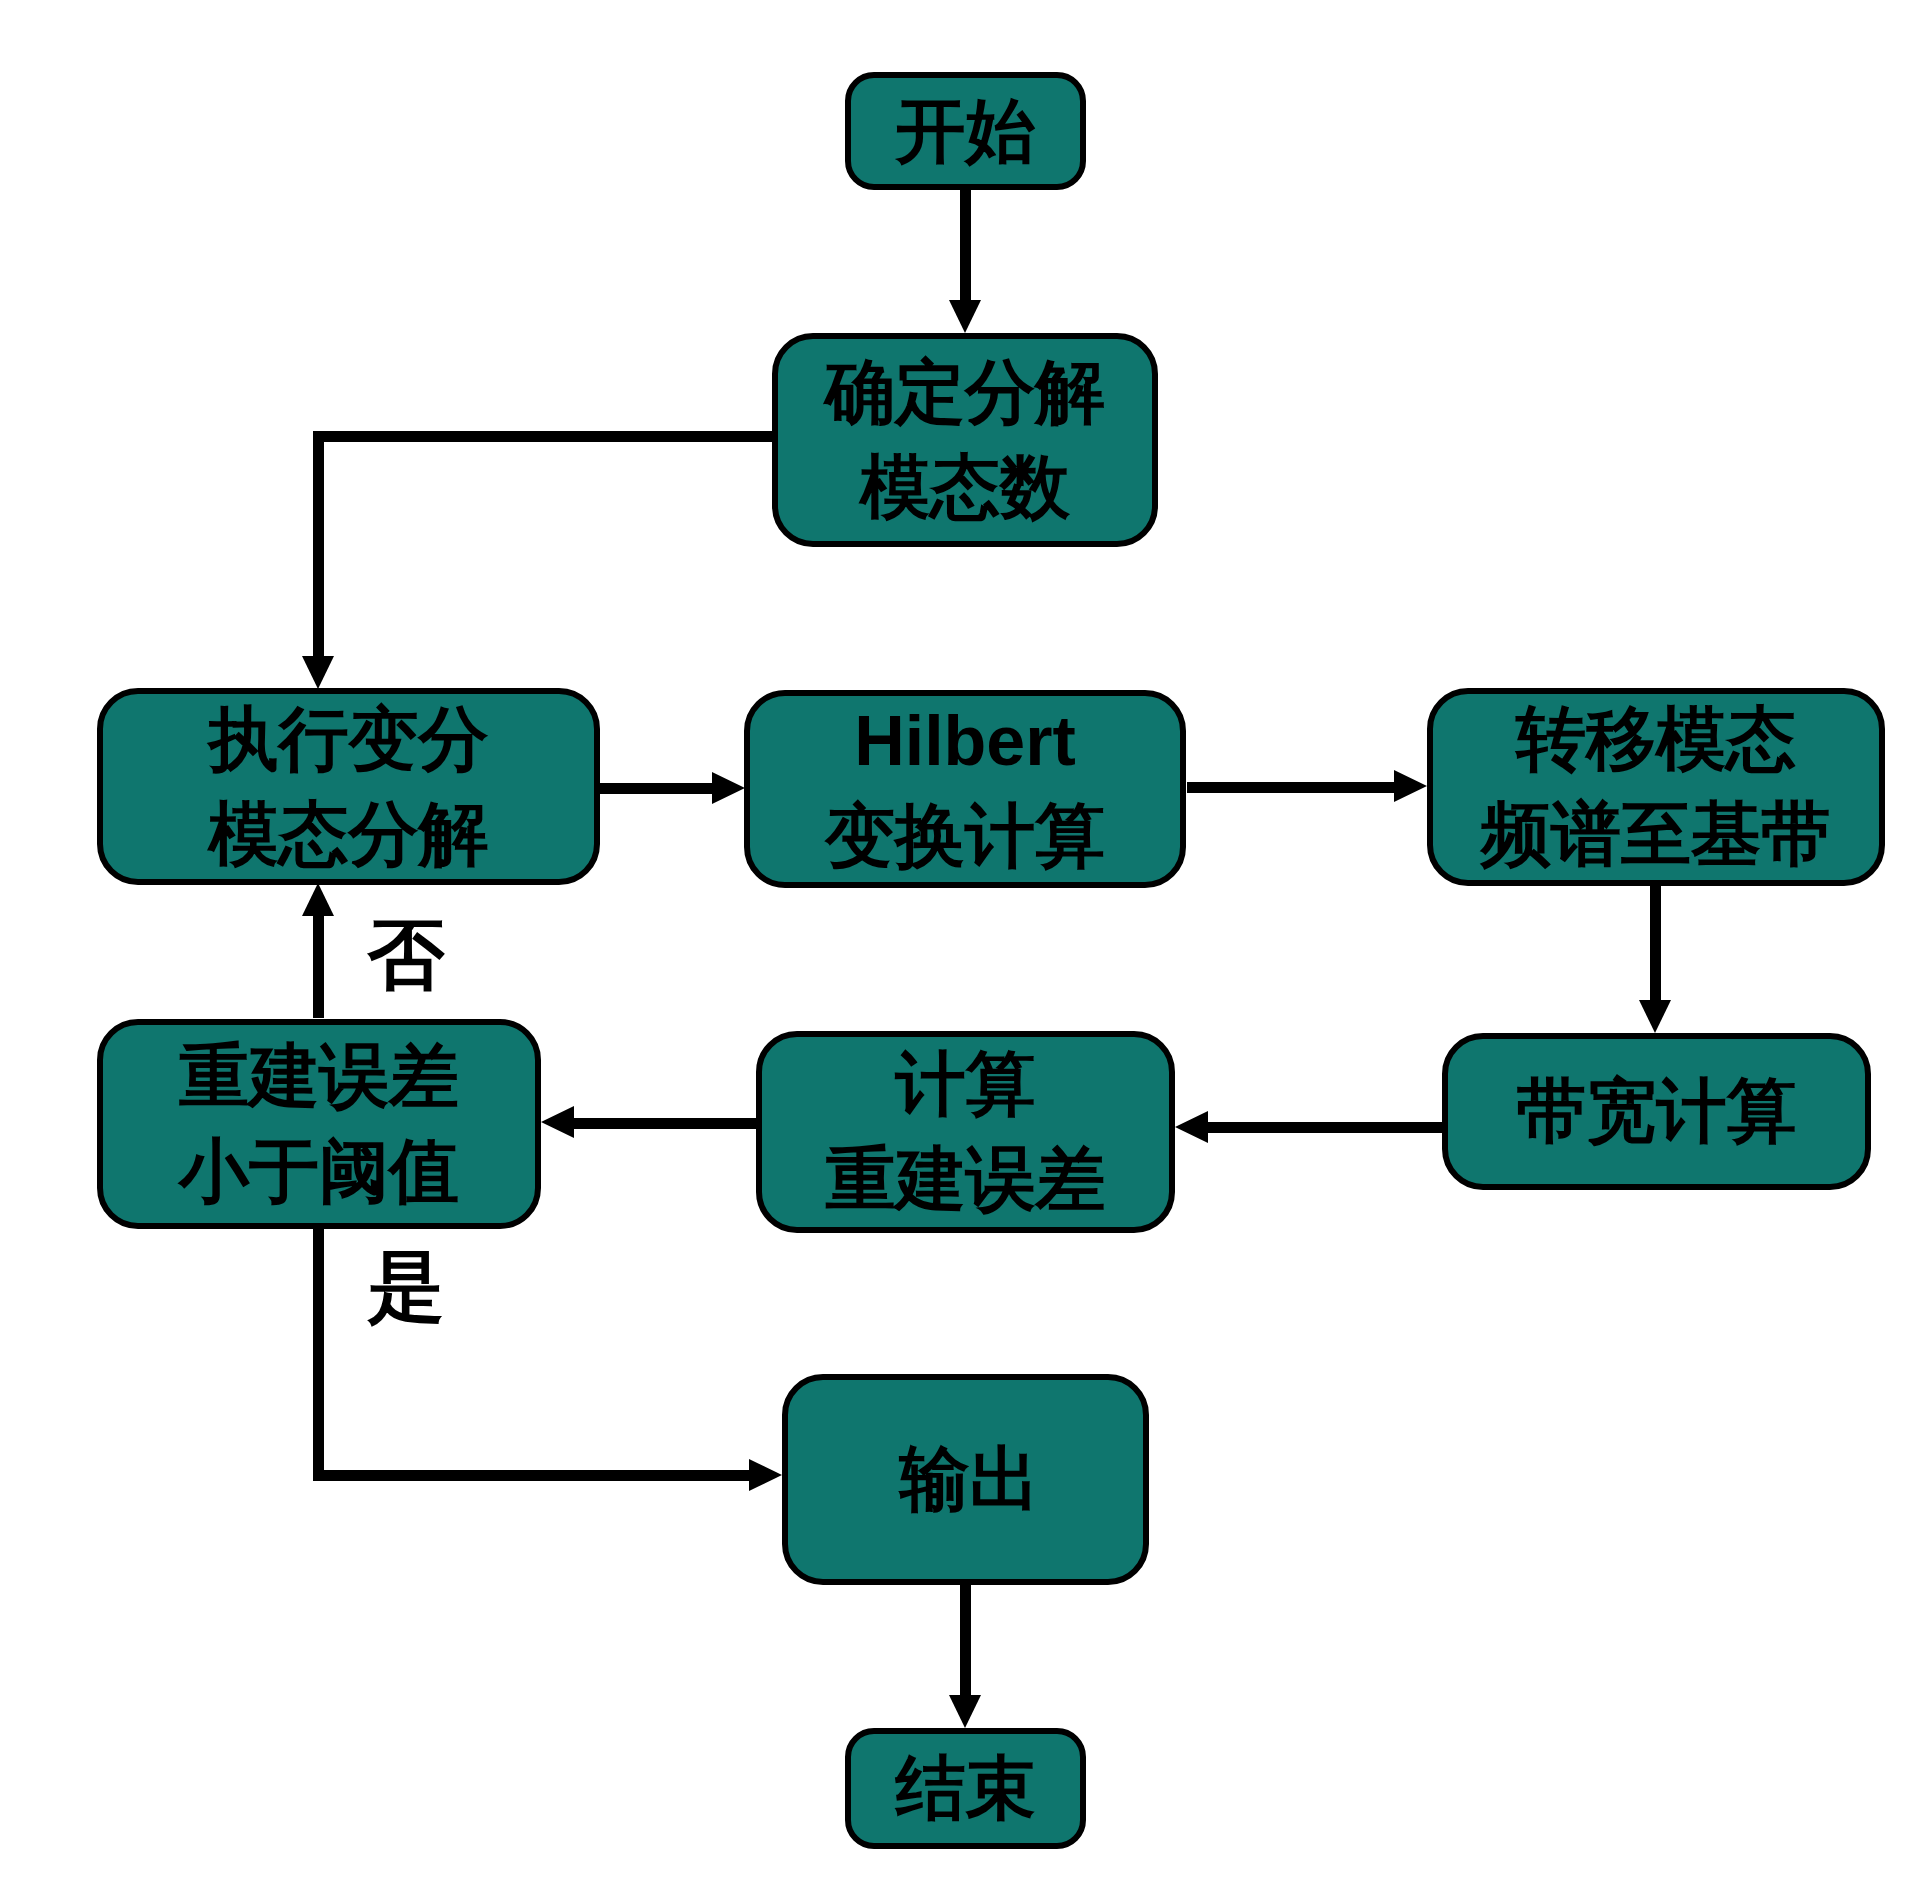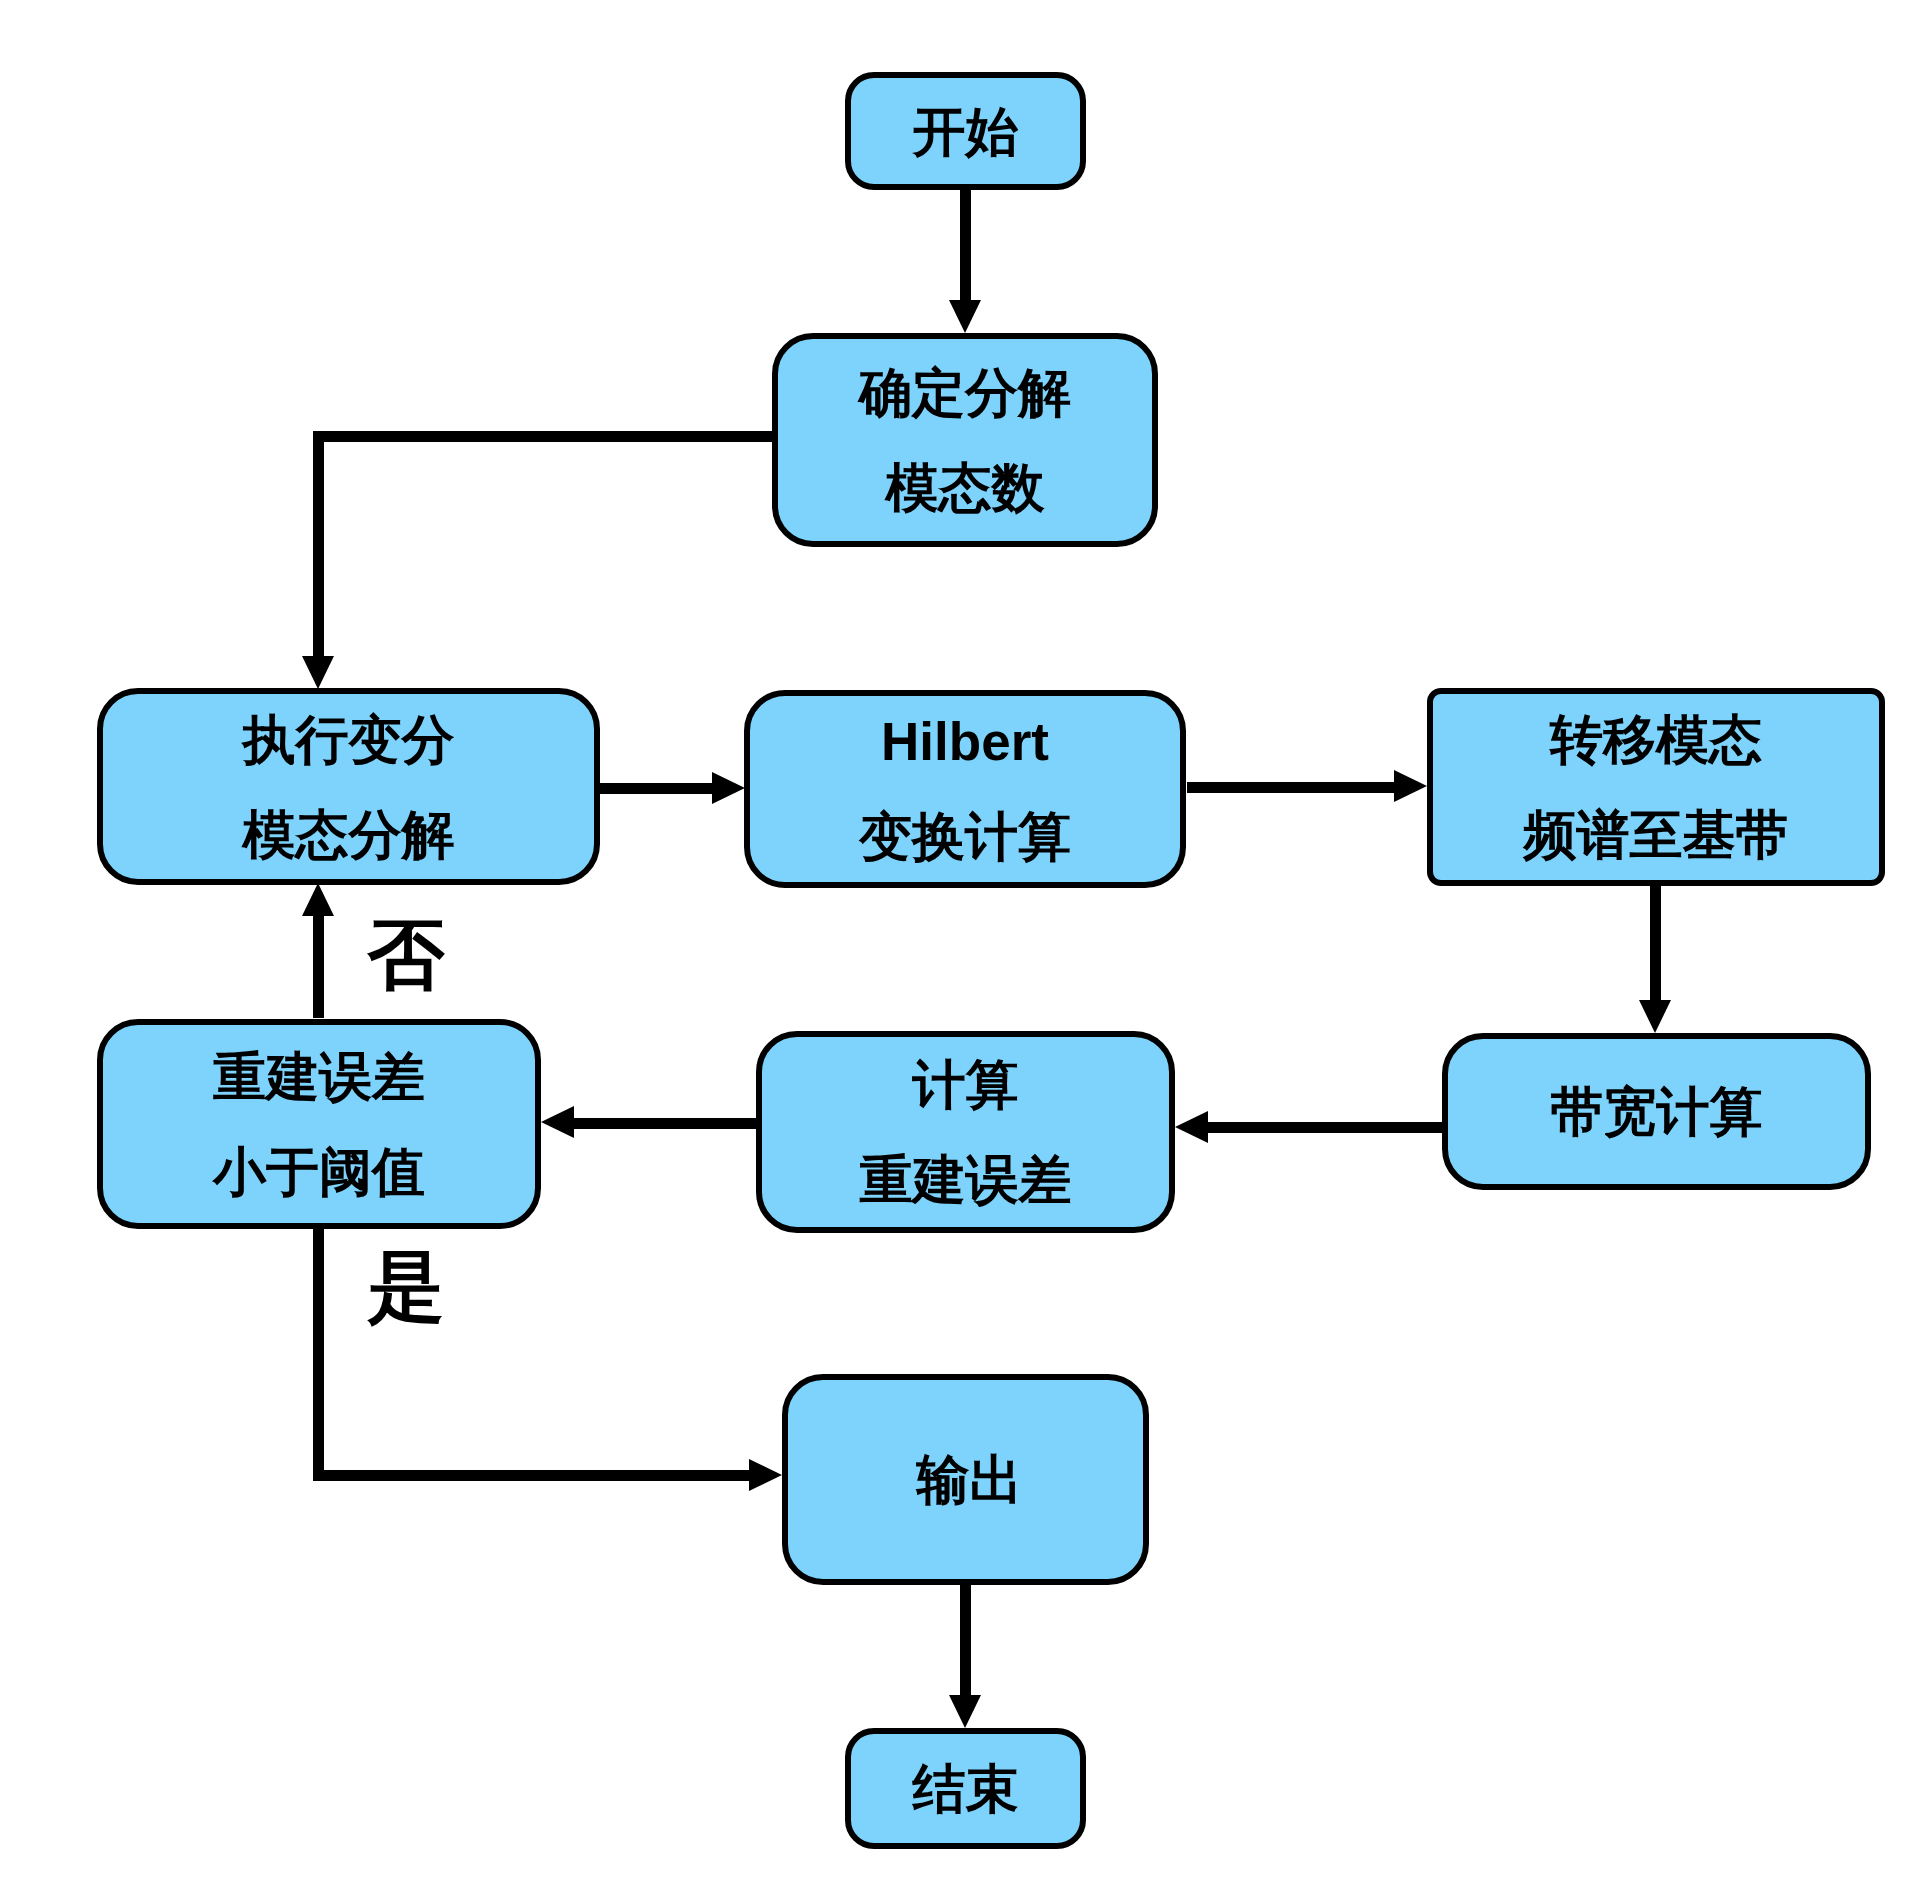--- a/index.html
+++ b/index.html
@@ -10,26 +10,26 @@
     background: #ffffff;
     font-family: "Liberation Sans", "DejaVu Sans", sans-serif;
     color: #000000;
     overflow: hidden;
   }
   .node {
     position: absolute;
     box-sizing: border-box;
     border: 6.8px solid #000000;
     border-radius: 41px;
-    background: #7dd3fc;
+    background: #0f766e;
     display: flex;
     flex-direction: column;
     align-items: center;
     justify-content: center;
-    font-size: 53px;
+    font-size: 70px;
     font-weight: 700;
     line-height: 95px;
     white-space: nowrap;
     z-index: 2;
   }
   .node.terminal { border-radius: 29px; }
   .line { position: absolute; background: #000000; z-index: 1; }
   .ah { position: absolute; width: 0; height: 0; z-index: 1; }
   .ah.right { border-top: 16.4px solid transparent; border-bottom: 16.4px solid transparent; border-left: 33px solid #000000; }
   .ah.left  { border-top: 16.4px solid transparent; border-bottom: 16.4px solid transparent; border-right: 33px solid #000000; }
@@ -97,21 +97,21 @@
   <div class="node" style="left:97px;top:688px;width:503px;height:197px;">
     <span>执行变分</span>
     <span>模态分解</span>
   </div>
 
   <div class="node" style="left:744px;top:690px;width:442px;height:198px;">
     <span>Hilbert</span>
     <span>变换计算</span>
   </div>
 
-  <div class="node" style="left:1427px;top:688px;width:458px;height:198px;border-radius:14px;">
+  <div class="node" style="left:1427px;top:688px;width:458px;height:198px;">
     <span>转移模态</span>
     <span>频谱至基带</span>
   </div>
 
   <div class="node" style="left:1442px;top:1033px;width:429px;height:157px;">
     <span>带宽计算</span>
   </div>
 
   <div class="node" style="left:756px;top:1031px;width:419px;height:202px;">
     <span>计算</span>

